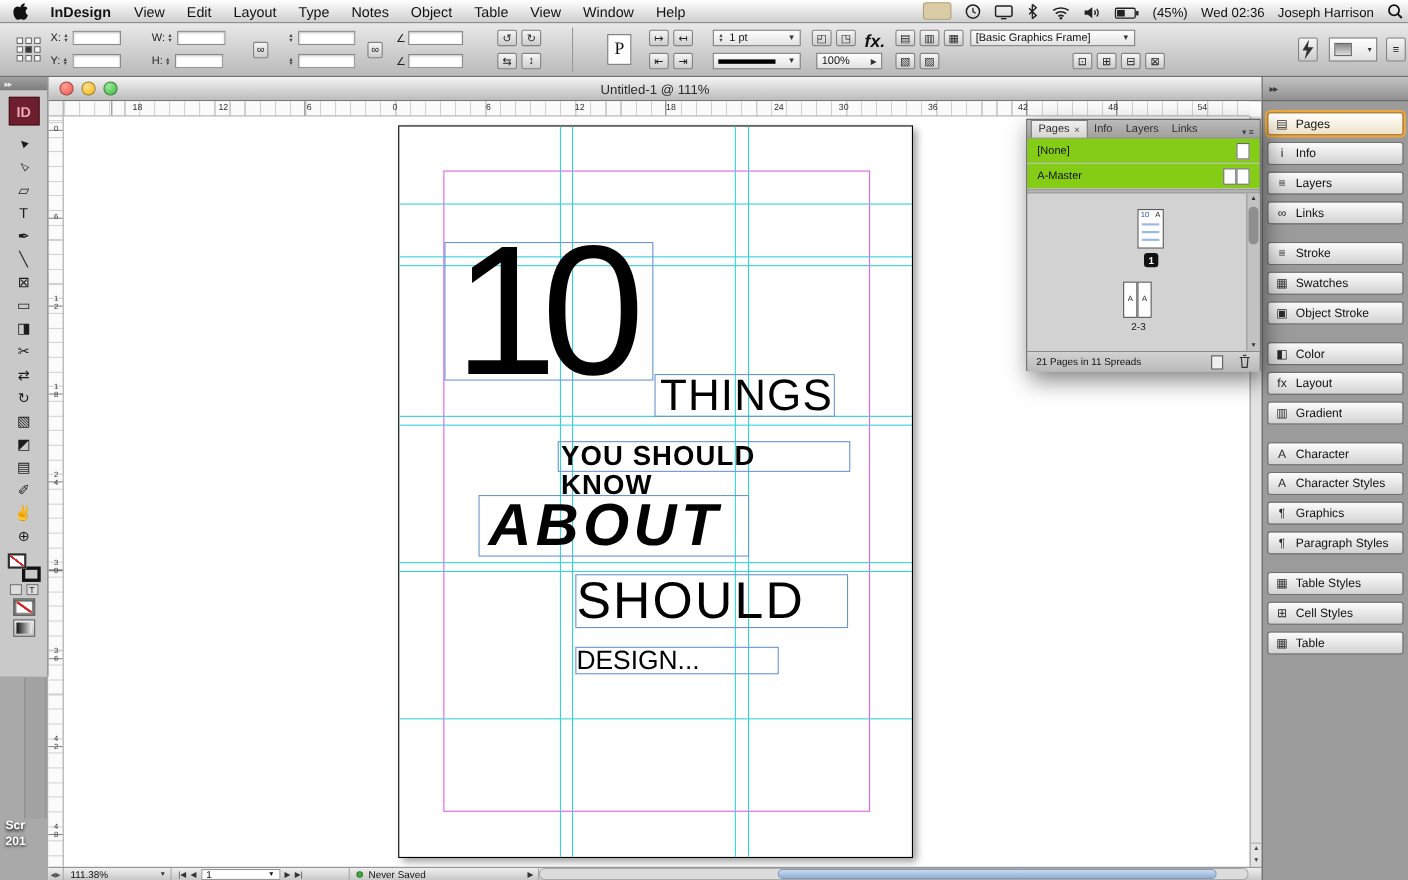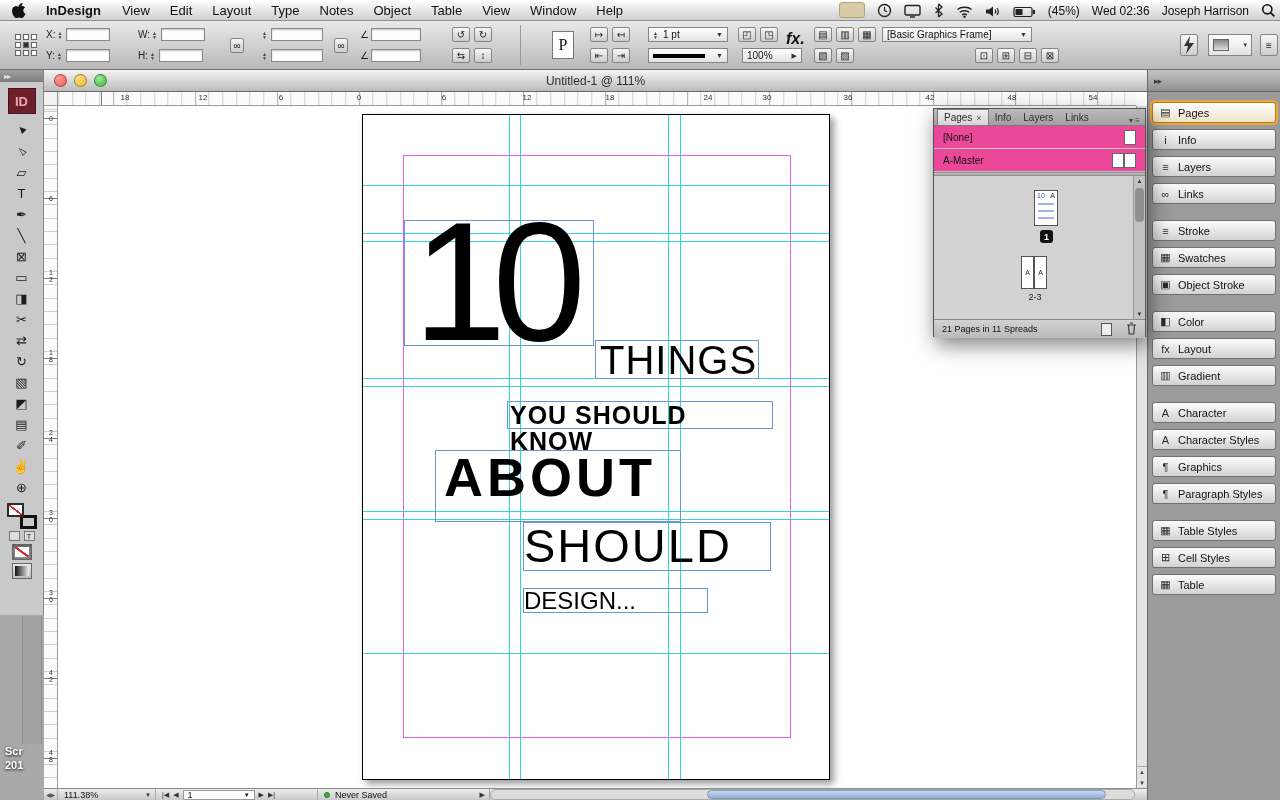--- a/index.html
+++ b/index.html
@@ -130,36 +130,36 @@
   .page { position:absolute; left:304px; top:8px; width:468px; height:666px; background:#fff;
     border:1px solid #000; box-shadow:4px 4px 7px rgba(0,0,0,.4); }
   .margin-rect { position:absolute; left:40px; top:40px; width:388px; height:583px; border:1px solid #e75ee7; }
   .gv { position:absolute; top:0; bottom:0; width:1px; background:#35d2da; }
   .gh { position:absolute; left:0; right:0; height:1px; background:#35d2da; }
   .tframe { position:absolute; border:1px solid #6a96cf; color:#000; overflow:visible; }
   .t-ten { left:41px; top:105px; width:190px; height:126px; font-size:168px; line-height:123px;
     letter-spacing:-14px; padding-left:8px; }
   .t-things { left:232px; top:225px; width:164px; height:39px; font-size:40px; line-height:38px; letter-spacing:1px; padding-left:4px; }
   .t-ysk { left:144px; top:286px; width:266px; height:28px; font-size:25px; line-height:26px; font-weight:bold; letter-spacing:1px; padding-left:2px; }
-  .t-about { left:72px; top:335px; width:246px; height:72px; font-size:54px; line-height:53px; font-weight:bold;
-    letter-spacing:4px; padding-left:8px; }
+  .t-about { left:72px; top:335px; width:246px; height:56px; font-size:54px; line-height:53px; font-weight:bold;
+    font-style:italic; letter-spacing:4px; padding-left:8px; }
   .t-graphic { left:160px; top:407px; width:248px; height:49px; font-size:47px; line-height:46px; letter-spacing:2px; }
   .t-design { left:160px; top:473px; width:185px; height:25px; font-size:24px; line-height:24px; }
 
   
   .pages-panel { position:absolute; left:933px; top:108px; width:213px; height:229px; background:#c6c6c6;
     border:1px solid #555; box-shadow:3px 8px 20px rgba(0,0,0,.5); z-index:60; font-size:10px; }
   .pp-tabs { height:17px; background:linear-gradient(#bbbbbb,#a0a0a0); border-bottom:1px solid #7d7d7d;
     display:flex; align-items:flex-end; padding-left:3px; }
   .pp-tab { padding:2px 6px; color:#2e2e2e; }
   .pp-tab.active { background:linear-gradient(#f0f0f0,#d4d4d4); border:1px solid #7d7d7d; border-bottom:none;
     display:flex; align-items:center; gap:4px; }
   .pp-tab .x { font-size:9px; color:#555; }
   .pp-tabctl { margin-left:auto; padding-right:5px; font-size:8px; color:#444; display:flex; gap:3px; }
-  .pp-list { background:#ec4899; }
+  .pp-list { background:#84cc16; }
   .pp-row { height:23px; display:flex; align-items:center; padding:0 9px; border-bottom:1px solid #c2c2c2; }
   .pg-icos { margin-left:auto; display:flex; }
   .pg-ico { width:12px; height:15px; background:#fff; border:1px solid #666; }
   .pp-divider { height:4px; background:linear-gradient(#c4c4c4,#a3a3a3); border-top:1px solid #8e8e8e; border-bottom:1px solid #8e8e8e; }
   .pp-thumbs { position:relative; height:143px; background:#d2d2d2; }
   .thumb-page { position:absolute; left:100px; top:14px; width:24px; height:36px; background:#fff; border:1px solid #555; }
   .thumb-page .t-num { position:absolute; left:2px; top:1px; font-size:7px; color:#2a55b0; }
   .thumb-page .t-A { position:absolute; right:2px; top:1px; font-size:7px; color:#222; }
   .thumb-page .t-line { position:absolute; left:3px; right:3px; height:2px; background:#9db7e8; }
   .pp-badge { position:absolute; left:106px; top:54px; width:13px; height:13px; background:#111; color:#fff;

